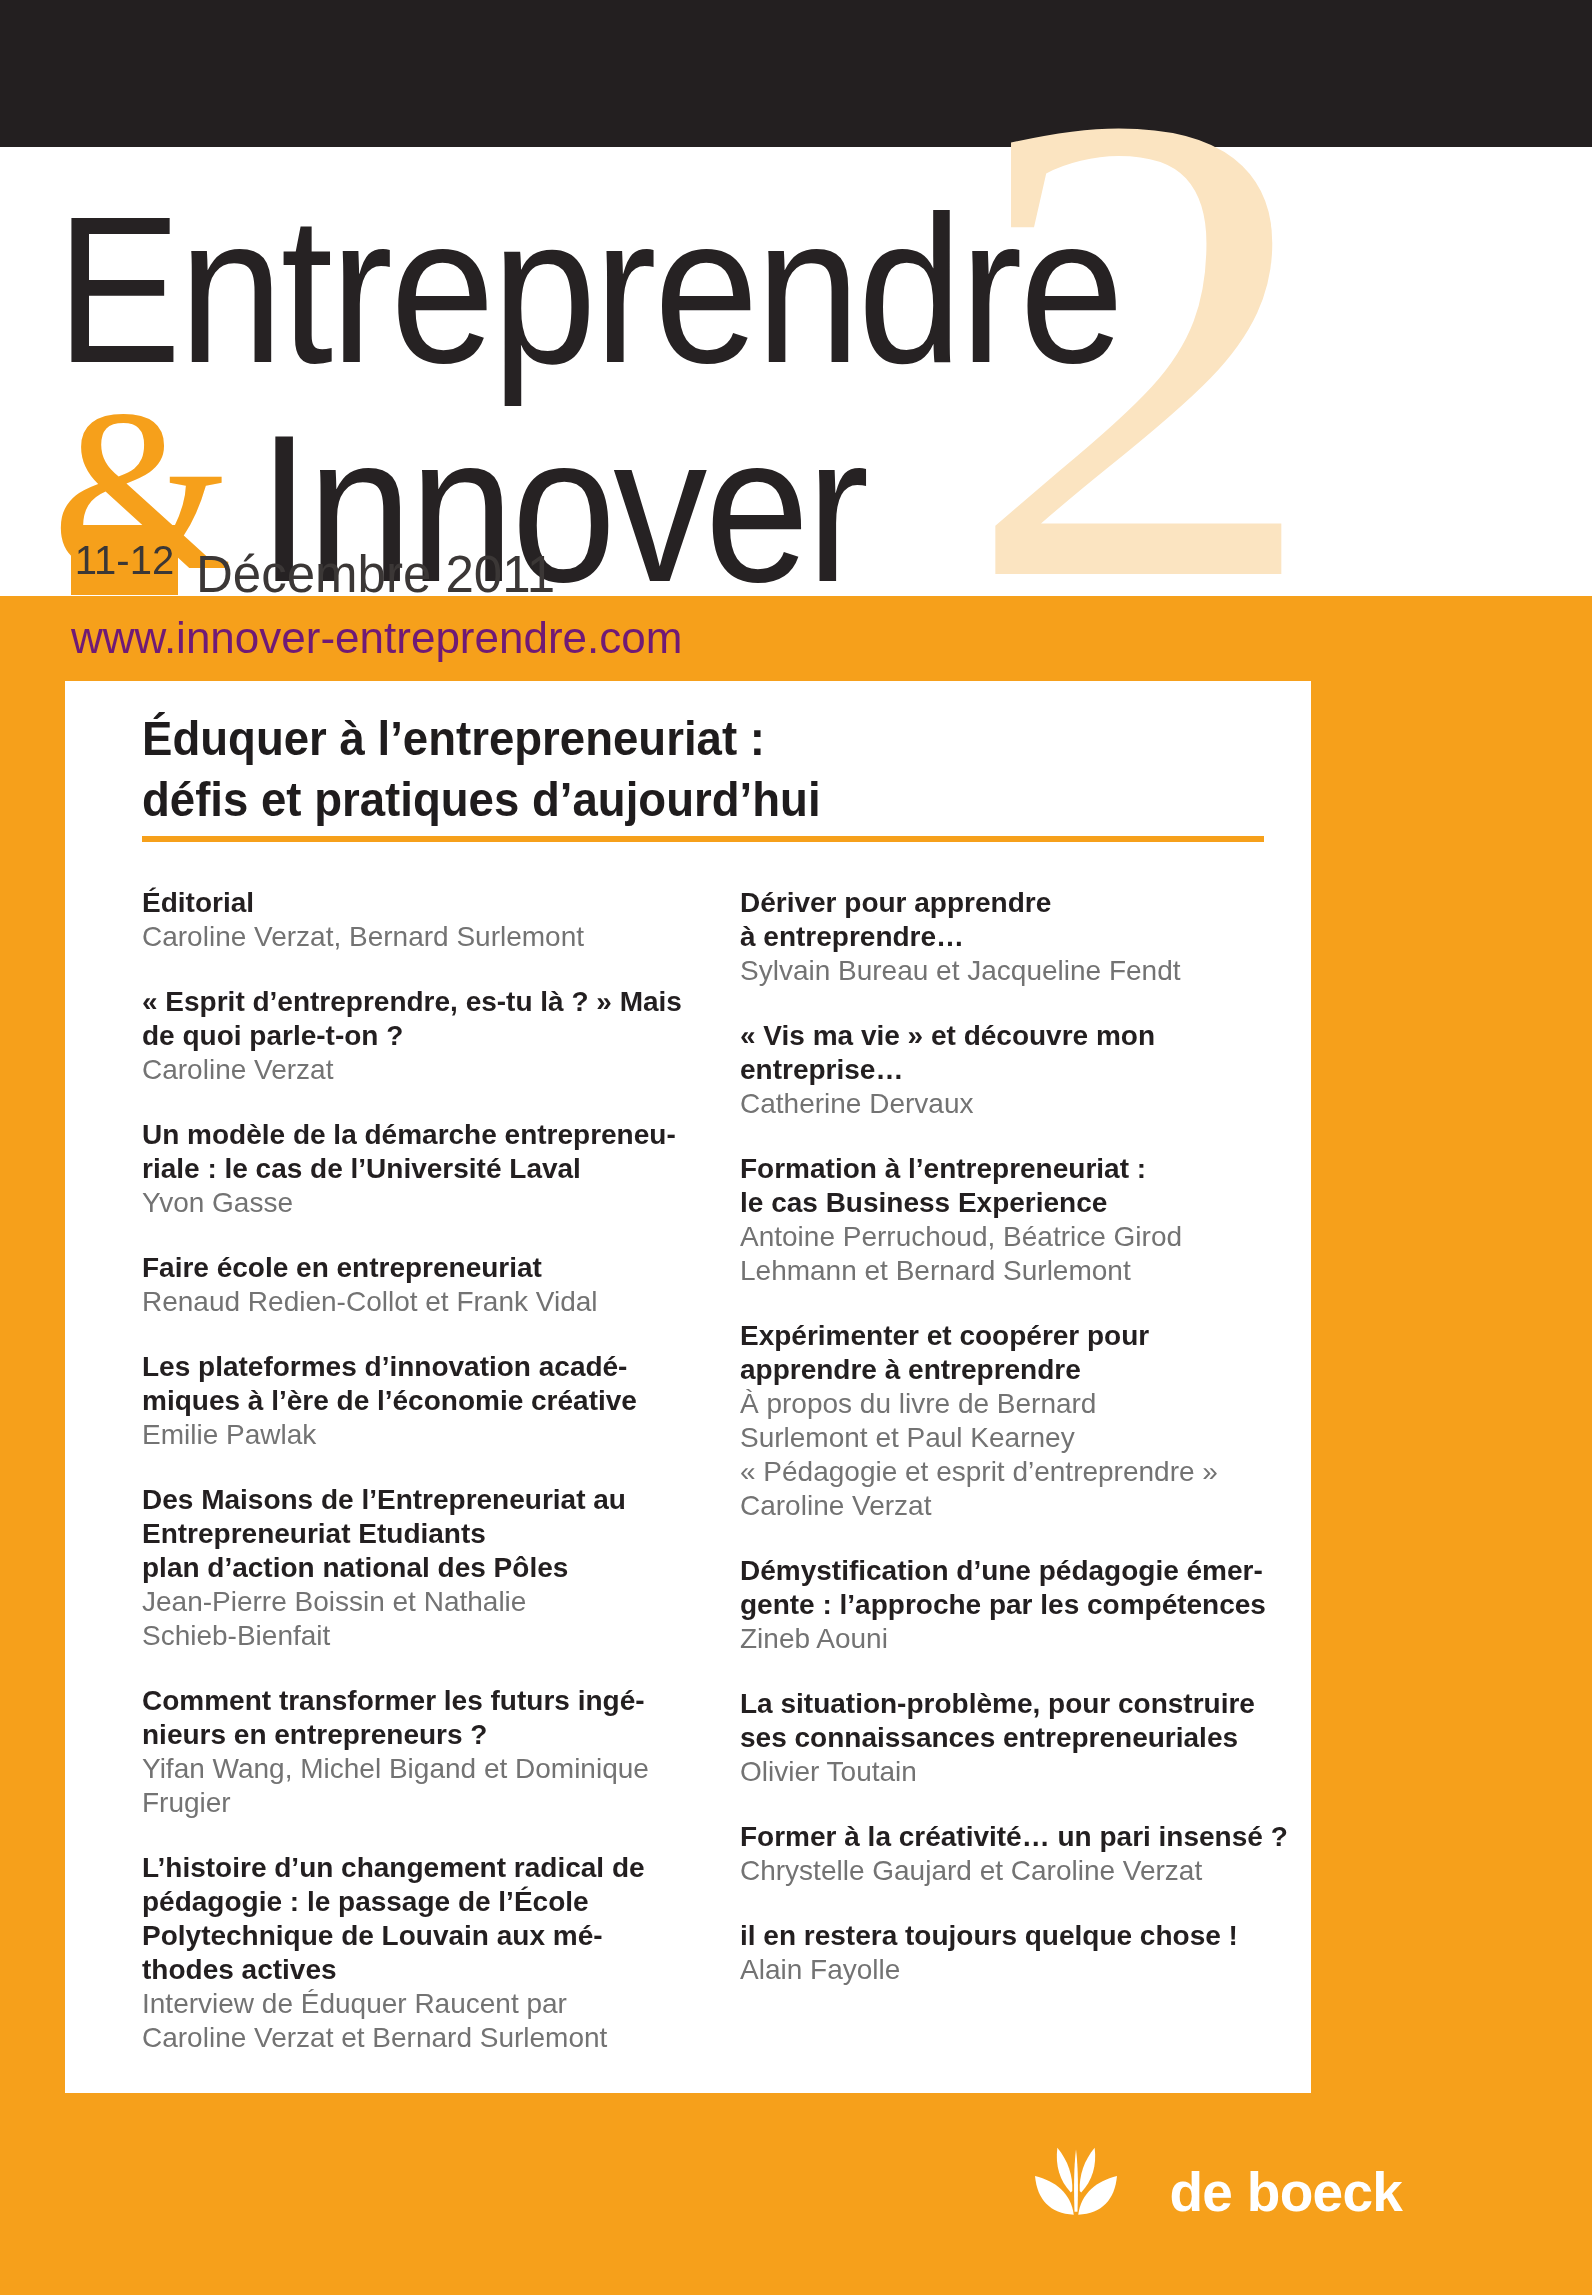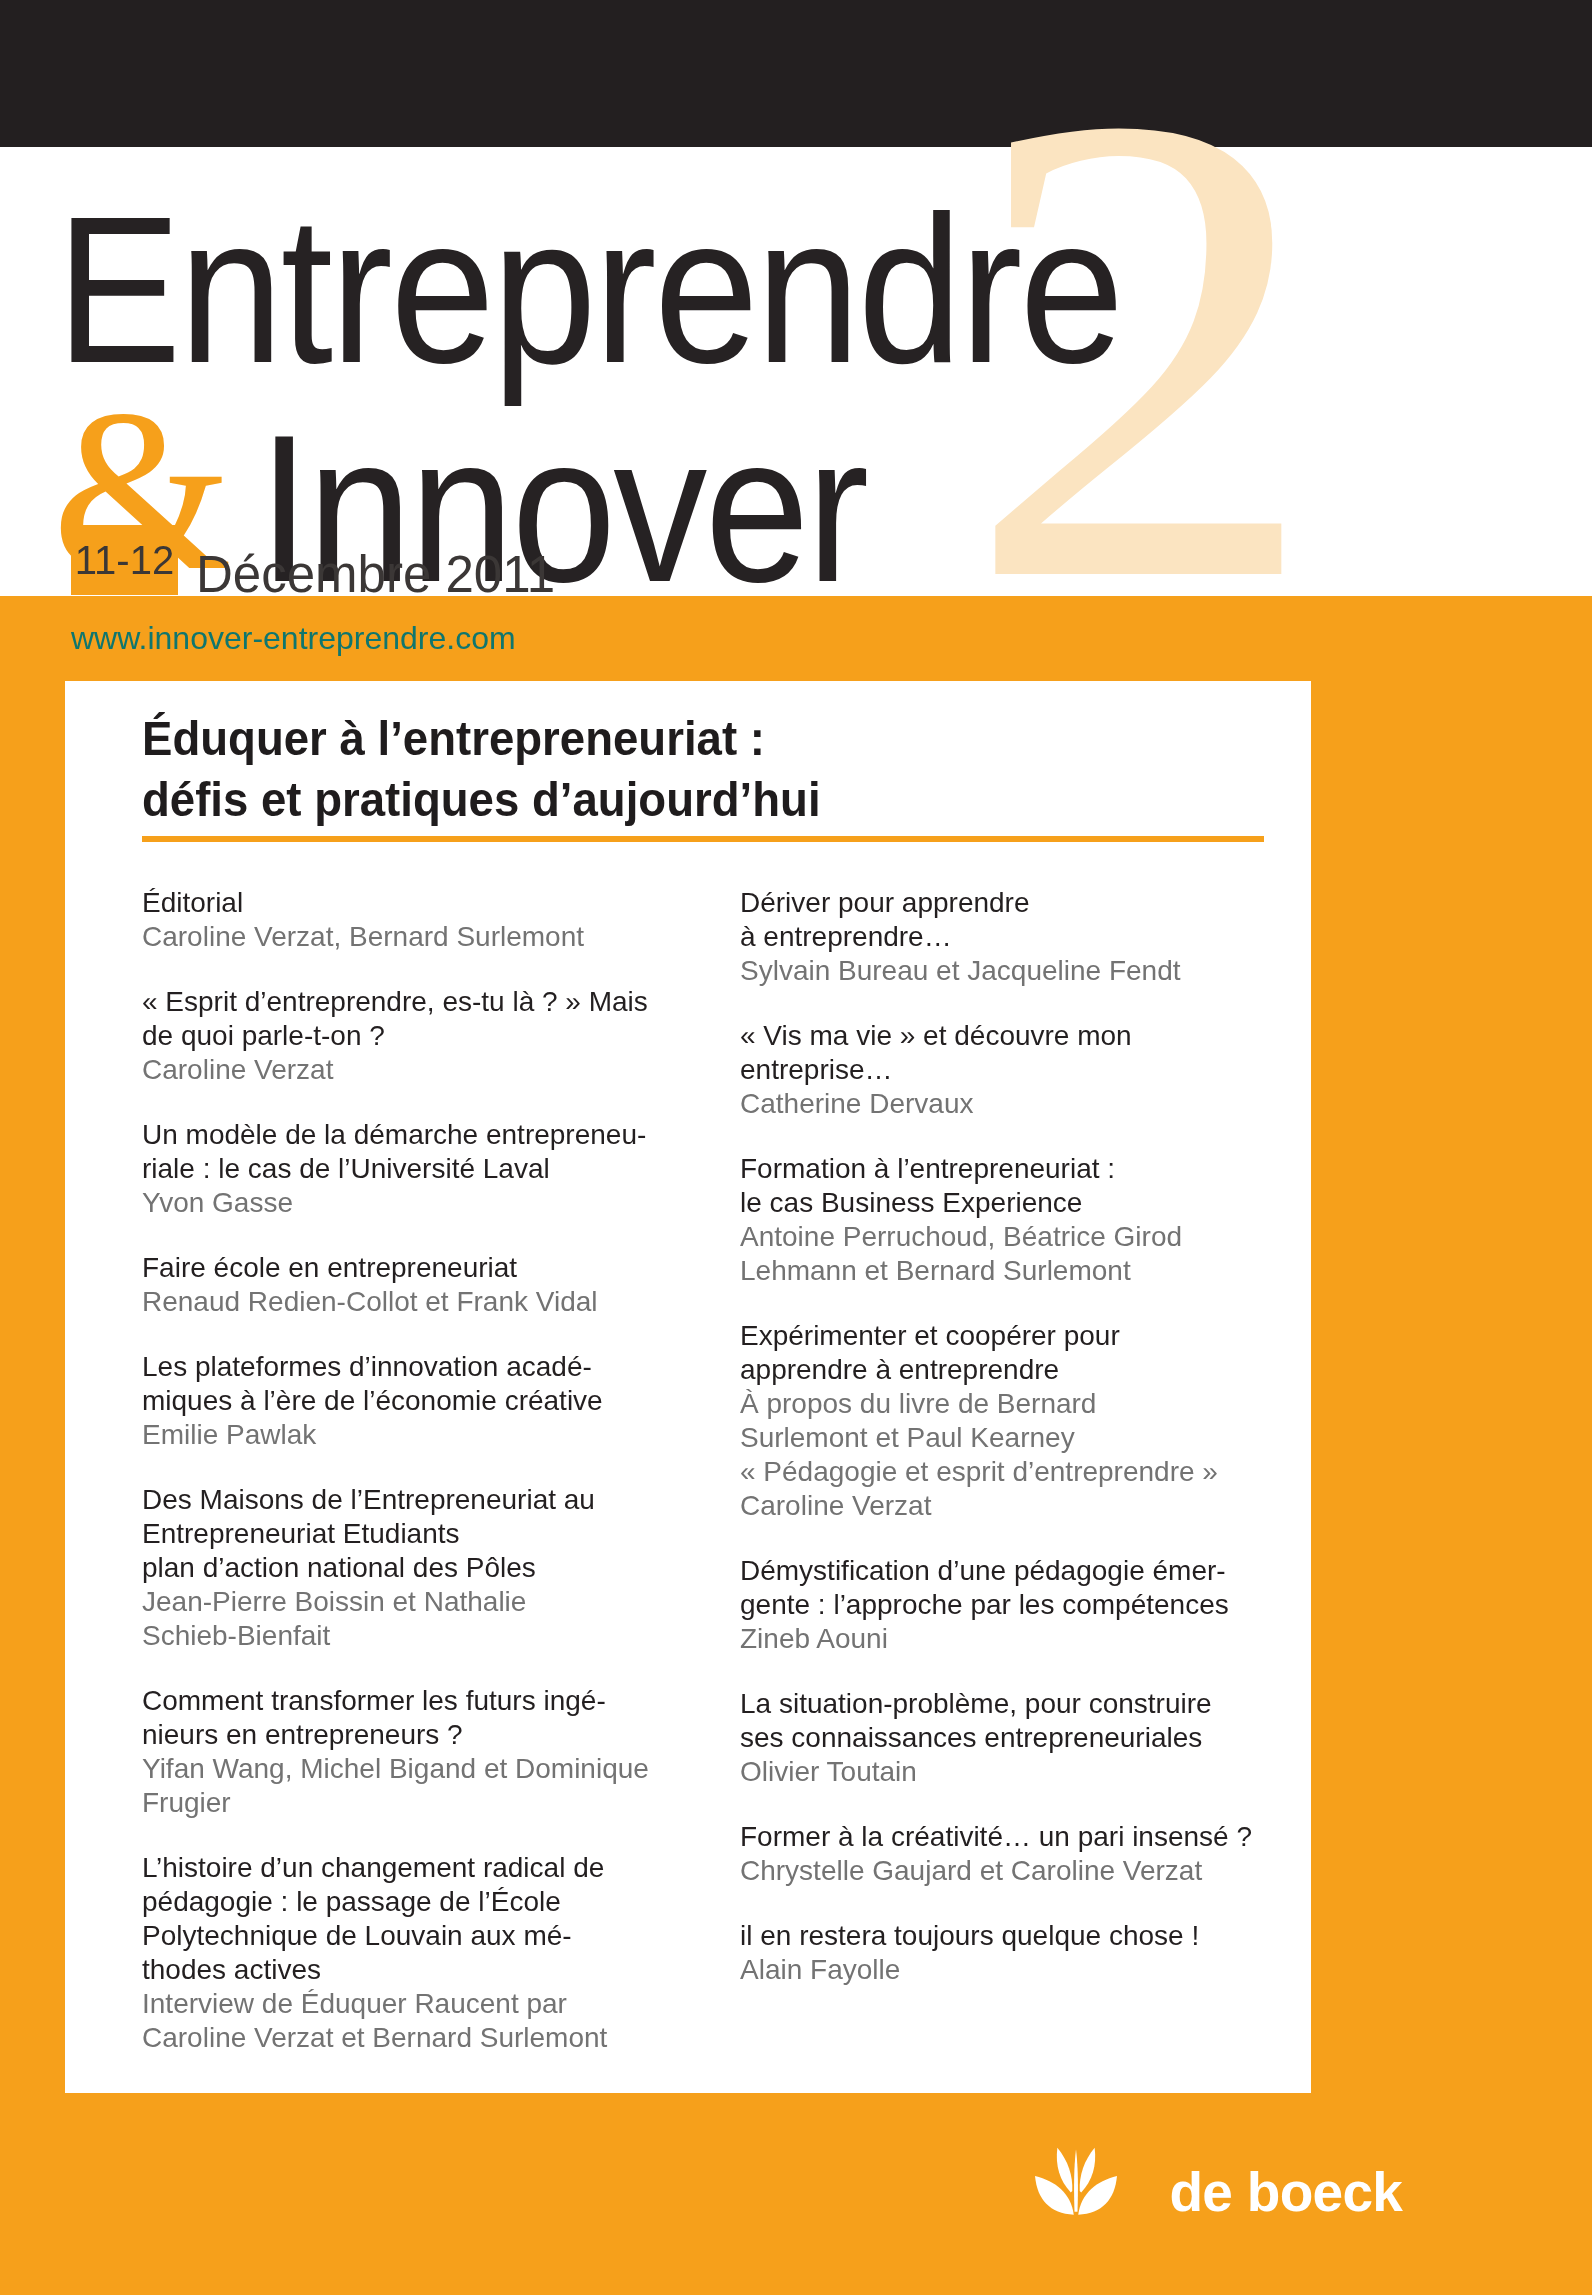--- a/index.html
+++ b/index.html
@@ -41,40 +41,40 @@
     background:var(--orange);color:var(--ink-soft);
     font-size:40px;display:flex;align-items:center;justify-content:center;
   }
   .issue-date{
     position:absolute;left:196px;top:540px;height:70px;z-index:2;
     color:var(--ink-soft);font-size:51px;line-height:70px;white-space:nowrap;
   }
   .orange-bg{position:absolute;left:0;top:596px;width:1592px;height:1700px;background:var(--orange);z-index:1;}
   .url-band{
     position:absolute;left:71px;top:596px;height:86px;z-index:2;
-    color:#0f766e;font-size:32px;line-height:84px;white-space:nowrap;
+    color:#701a75;font-size:44px;line-height:84px;white-space:nowrap;
   }
   .content-box{
     position:absolute;left:65px;top:681px;width:1246px;height:1412px;
     background:#ffffff;z-index:3;
   }
   .headline{
     position:absolute;left:77px;top:27px;width:1166px;
     font-weight:bold;font-size:49px;line-height:61px;color:#1f1c1d;
     transform:scaleX(0.93);transform-origin:left top;white-space:nowrap;
   }
   .headline-rule{
     position:absolute;left:77px;top:155px;width:1122px;height:6px;
     background:var(--orange);
   }
   .toc-col{position:absolute;top:205px;}
   .toc-col.left{left:77px;width:598px;}
   .toc-col.right{left:675px;width:571px;}
   .toc-entry{margin:0 0 31px 0;}
-  .t-line{font-weight:normal;font-size:28px;line-height:34px;color:#231f20;}
+  .t-line{font-weight:bold;font-size:28px;line-height:34px;color:#231f20;}
   .a-line{font-size:28px;line-height:34px;color:#737373;}
   .publisher{position:absolute;left:1035px;top:2146px;z-index:2;display:flex;align-items:flex-end;gap:36px;}
   .pub-icon{width:82px;height:69px;display:block;}
   .pub-name{
     margin-left:16.4px;color:#ffffff;font-weight:bold;
     font-size:55px;line-height:55px;letter-spacing:-0.7px;white-space:nowrap;
     transform:translateY(4.5px);
   }
 </style>
 </head>

